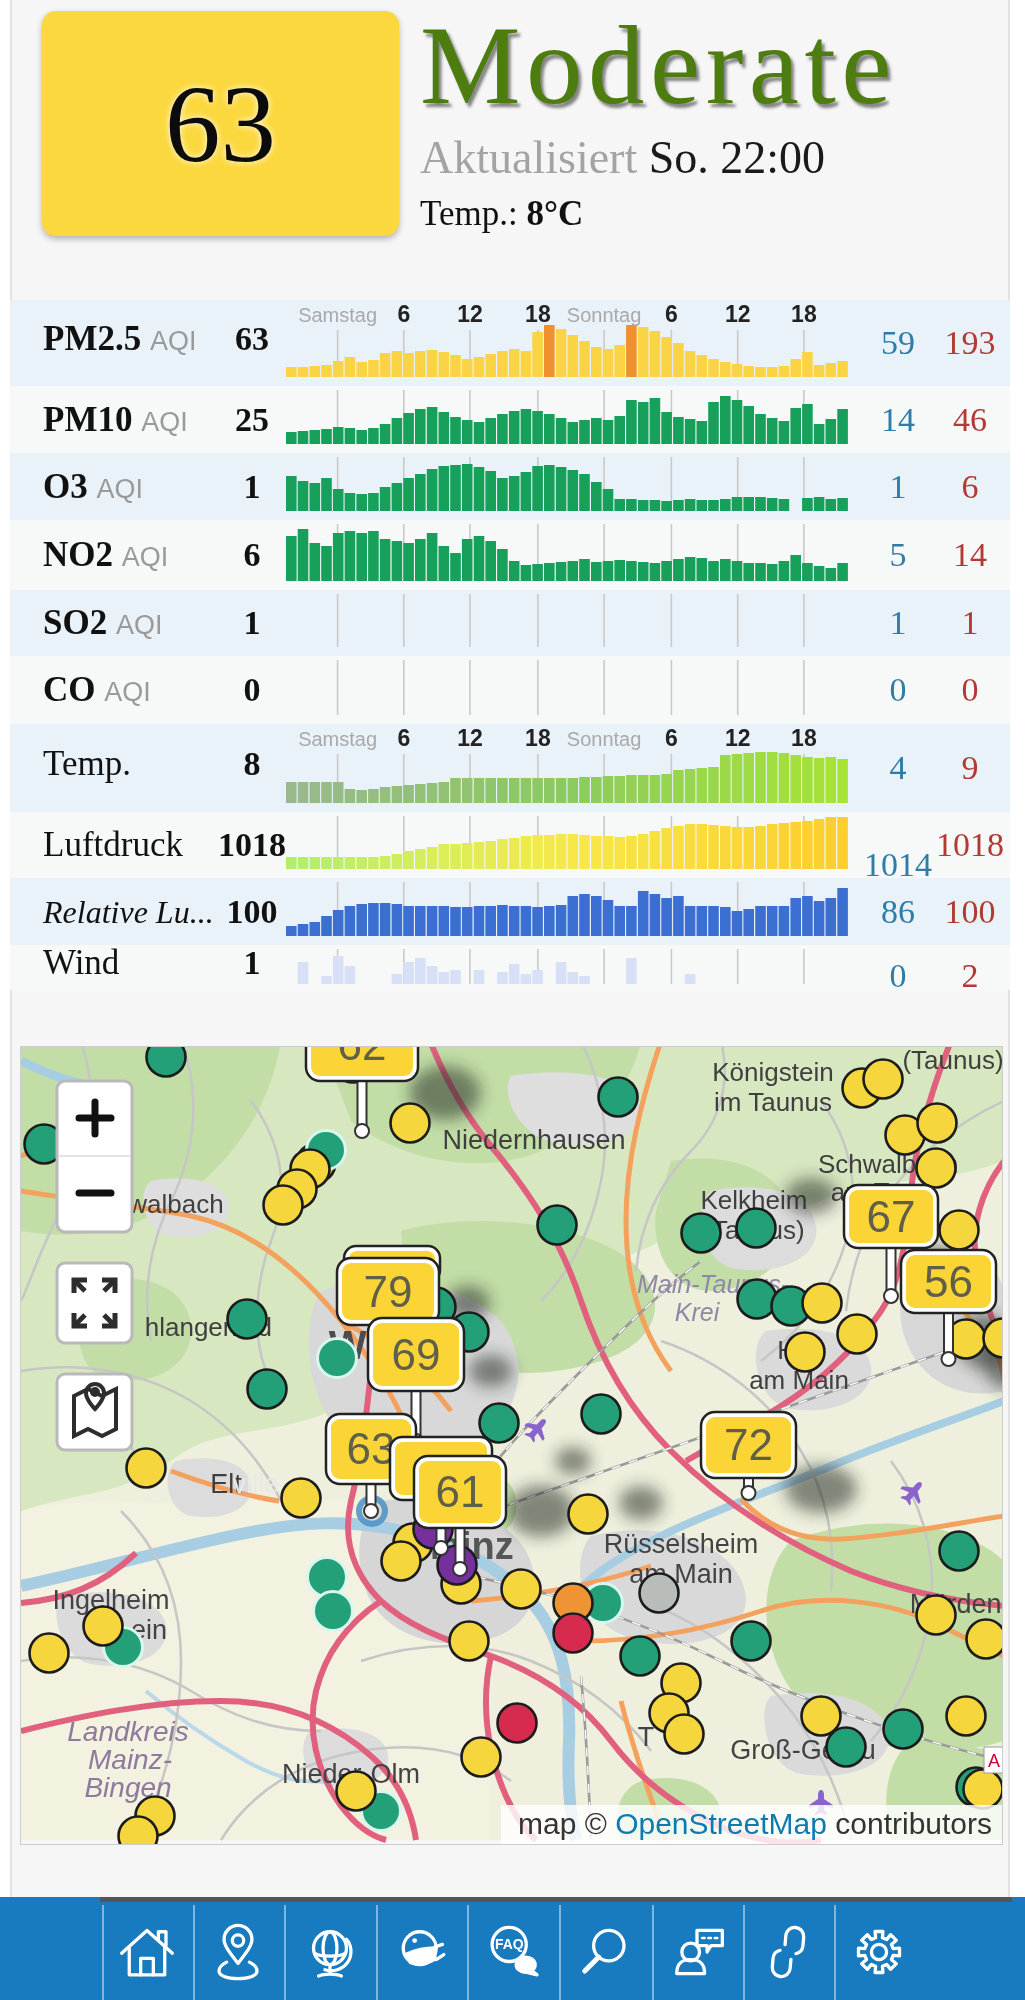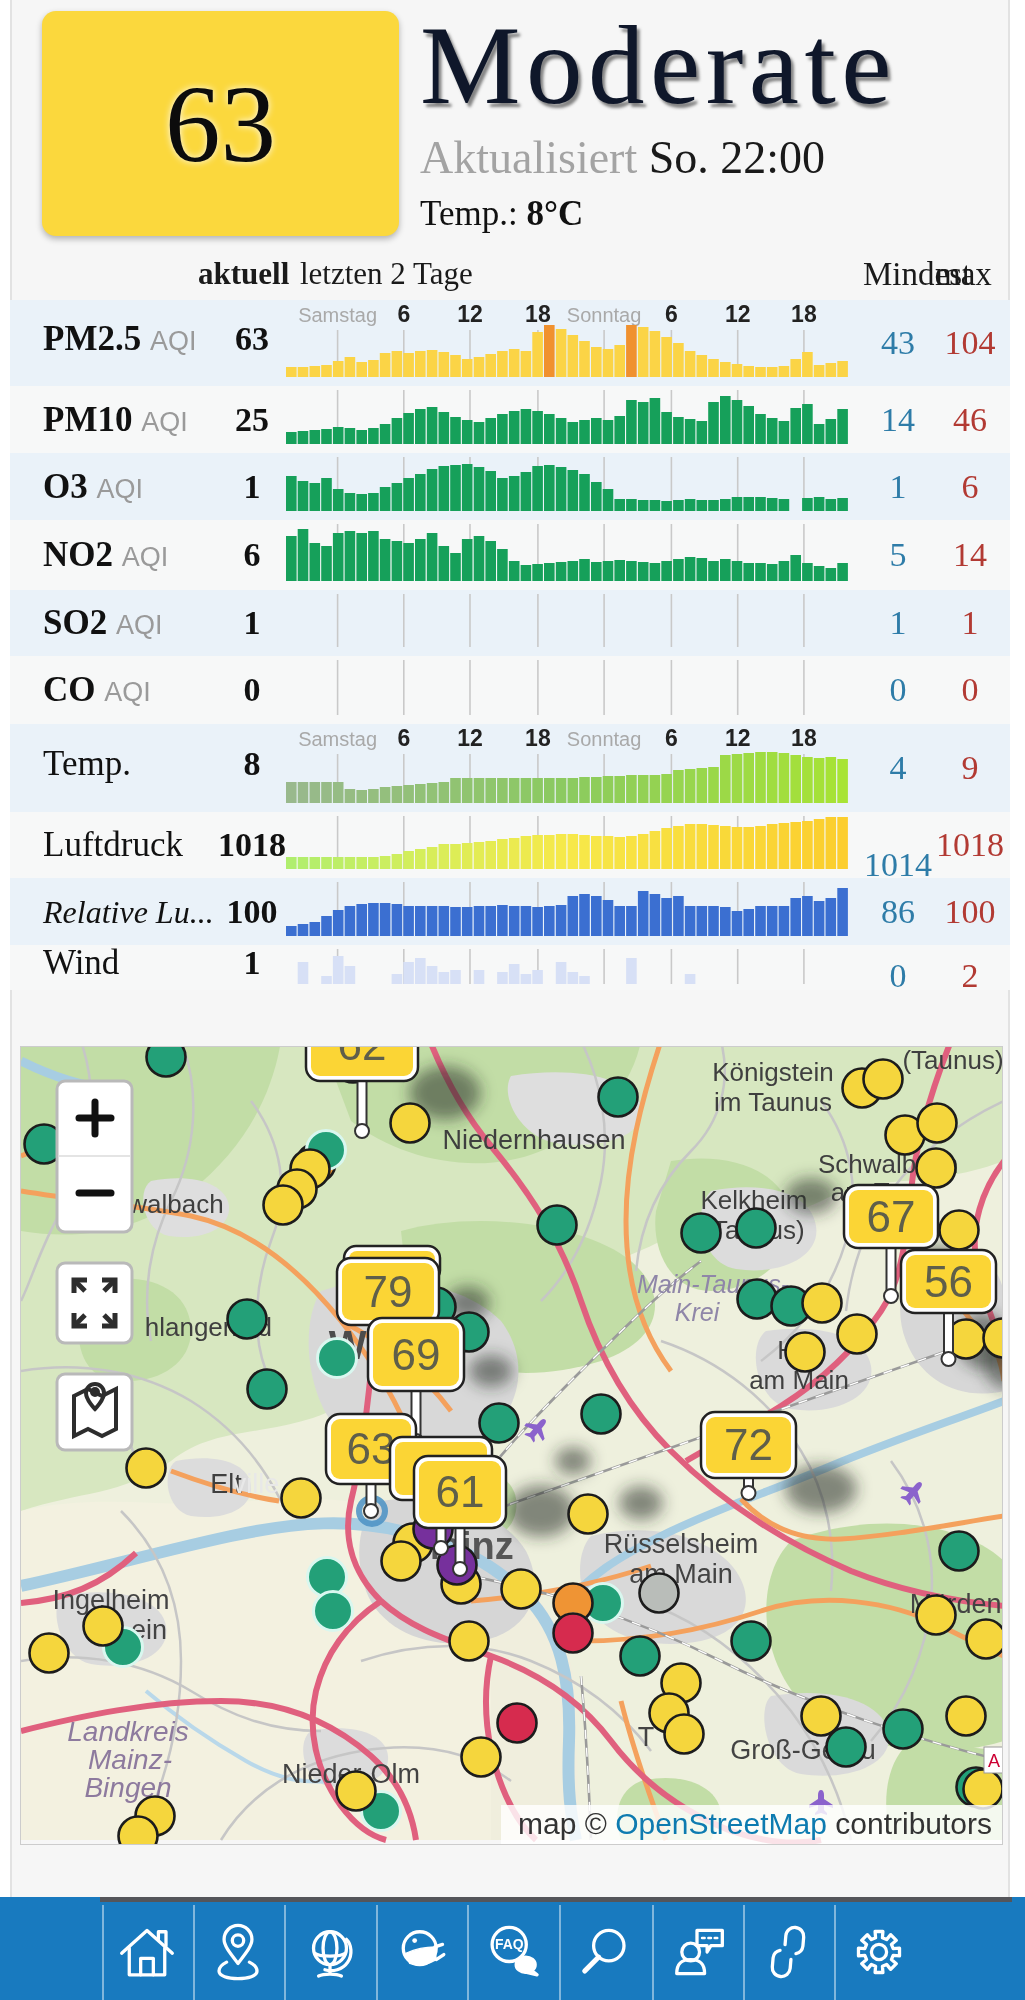--- a/index.html
+++ b/index.html
@@ -3,31 +3,25 @@
 <style>
 html,body{margin:0;padding:0;width:1025px;height:2000px;background:#fff;overflow:hidden;}
 *{box-sizing:border-box;}
 </style></head>
 <body>
 <div style="position:absolute;left:10px;top:0;width:1000px;height:1897px;background:#f6f6f6;border-left:2px solid #e2e2e2;border-right:2px solid #e2e2e2;"></div>
 
 <div style="position:absolute;left:42px;top:11px;width:357px;height:225px;background:#fbd83d;border-radius:14px;box-shadow:0 3px 6px rgba(0,0,0,.28);display:flex;align-items:center;justify-content:center;">
   <span style="font-family:'Liberation Serif',serif;font-size:111px;color:#0c0c0c;text-shadow:0 0 7px rgba(255,255,255,.95);">63</span>
 </div>
-<div style="position:absolute;left:420px;top:6px;font-family:'Liberation Serif',serif;font-size:113px;line-height:1.05;letter-spacing:5.5px;color:#0f172a;text-shadow:3px 4px 3px rgba(60,60,60,.62);">Moderate</div>
+<div style="position:absolute;left:420px;top:6px;font-family:'Liberation Serif',serif;font-size:113px;line-height:1.05;letter-spacing:5.5px;color:#4d7c0f;text-shadow:3px 4px 3px rgba(60,60,60,.62);">Moderate</div>
 <div style="position:absolute;left:420px;top:131px;font-family:'Liberation Serif',serif;font-size:46px;color:#1a1a1a;"><span style="color:#a3a3a3;">Aktualisiert</span> So. 22:00</div>
 <div style="position:absolute;left:420px;top:194px;font-family:'Liberation Serif',serif;font-size:35px;color:#111;">Temp.: <b>8°C</b></div>
 
 <div style="position:absolute;left:10px;top:0;width:1000px;height:990px;overflow:hidden;">
-    <div style="position:absolute;left:0;top:256px;width:1000px;height:40px;font-family:'Liberation Serif',serif;font-size:33px;color:#1a1a1a;">
-      <span style="position:absolute;left:188px;font-weight:bold;font-size:31px;">aktuell</span>
-      <span style="position:absolute;left:290px;font-size:31px;">letzten 2 Tage</span>
-      <span style="position:absolute;left:853px;">Mindest</span>
-      <span style="position:absolute;left:925px;">max</span>
-    </div>
     <div style="position:absolute;left:0;top:300px;width:1000px;height:86px;background:#eaf2f9;font-family:'Liberation Serif',serif;color:#111;">
       <div style="position:absolute;left:33px;top:39px;transform:translateY(-50%);font-weight:bold;font-size:35px;white-space:nowrap;">PM2.5 <span style="font-family:'Liberation Sans',sans-serif;font-size:27px;color:#9a9a9a;font-weight:normal;">AQI</span></div>
       <div style="position:absolute;left:242px;top:39px;transform:translate(-50%,-50%);font-weight:bold;font-size:34px;">63</div>
       <svg width="563" height="86" style="position:absolute;left:276px;top:0">
         <line x1="51.6" y1="30" x2="51.6" y2="77" stroke="#c9c9c9" stroke-width="1.6"></line>
         <line x1="117.8" y1="30" x2="117.8" y2="77" stroke="#c9c9c9" stroke-width="1.6"></line>
         <line x1="184.0" y1="30" x2="184.0" y2="77" stroke="#c9c9c9" stroke-width="1.6"></line>
         <line x1="251.9" y1="30" x2="251.9" y2="77" stroke="#c9c9c9" stroke-width="1.6"></line>
         <line x1="318.1" y1="30" x2="318.1" y2="77" stroke="#c9c9c9" stroke-width="1.6"></line>
         <line x1="385.4" y1="30" x2="385.4" y2="77" stroke="#c9c9c9" stroke-width="1.6"></line>
@@ -83,22 +77,22 @@
         <rect x="457.4" y="66.0" width="10.6" height="11" fill="#fbd446"></rect>
         <rect x="469.2" y="67.0" width="10.6" height="10" fill="#fbd446"></rect>
         <rect x="480.9" y="67.0" width="10.6" height="10" fill="#fbd446"></rect>
         <rect x="492.6" y="66.0" width="10.6" height="11" fill="#fbd446"></rect>
         <rect x="504.4" y="59.0" width="10.6" height="18" fill="#fbd446"></rect>
         <rect x="516.1" y="52.0" width="10.6" height="25" fill="#fbd446"></rect>
         <rect x="527.8" y="65.0" width="10.6" height="12" fill="#fbd446"></rect>
         <rect x="539.5" y="63.0" width="10.6" height="14" fill="#fbd446"></rect>
         <rect x="551.3" y="61.0" width="10.6" height="16" fill="#fbd446"></rect>
       </svg>
-      <div style="position:absolute;left:888px;top:43px;transform:translate(-50%,-50%);font-size:34px;color:#2e7ca8;">43</div>
-      <div style="position:absolute;left:960px;top:43px;transform:translate(-50%,-50%);font-size:34px;color:#b23a33;">104</div>
+      <div style="position:absolute;left:888px;top:43px;transform:translate(-50%,-50%);font-size:34px;color:#2e7ca8;">59</div>
+      <div style="position:absolute;left:960px;top:43px;transform:translate(-50%,-50%);font-size:34px;color:#b23a33;">193</div>
     </div>
     <div style="position:absolute;left:0;top:386px;width:1000px;height:67px;background:#f7f8f8;font-family:'Liberation Serif',serif;color:#111;">
       <div style="position:absolute;left:33px;top:34px;transform:translateY(-50%);font-weight:bold;font-size:35px;white-space:nowrap;">PM10 <span style="font-family:'Liberation Sans',sans-serif;font-size:27px;color:#9a9a9a;font-weight:normal;">AQI</span></div>
       <div style="position:absolute;left:242px;top:34px;transform:translate(-50%,-50%);font-weight:bold;font-size:34px;">25</div>
       <svg width="563" height="67" style="position:absolute;left:276px;top:0">
         <line x1="51.6" y1="4" x2="51.6" y2="58" stroke="#c9c9c9" stroke-width="1.6"></line>
         <line x1="117.8" y1="4" x2="117.8" y2="58" stroke="#c9c9c9" stroke-width="1.6"></line>
         <line x1="184.0" y1="4" x2="184.0" y2="58" stroke="#c9c9c9" stroke-width="1.6"></line>
         <line x1="251.9" y1="4" x2="251.9" y2="58" stroke="#c9c9c9" stroke-width="1.6"></line>
         <line x1="318.1" y1="4" x2="318.1" y2="58" stroke="#c9c9c9" stroke-width="1.6"></line>

